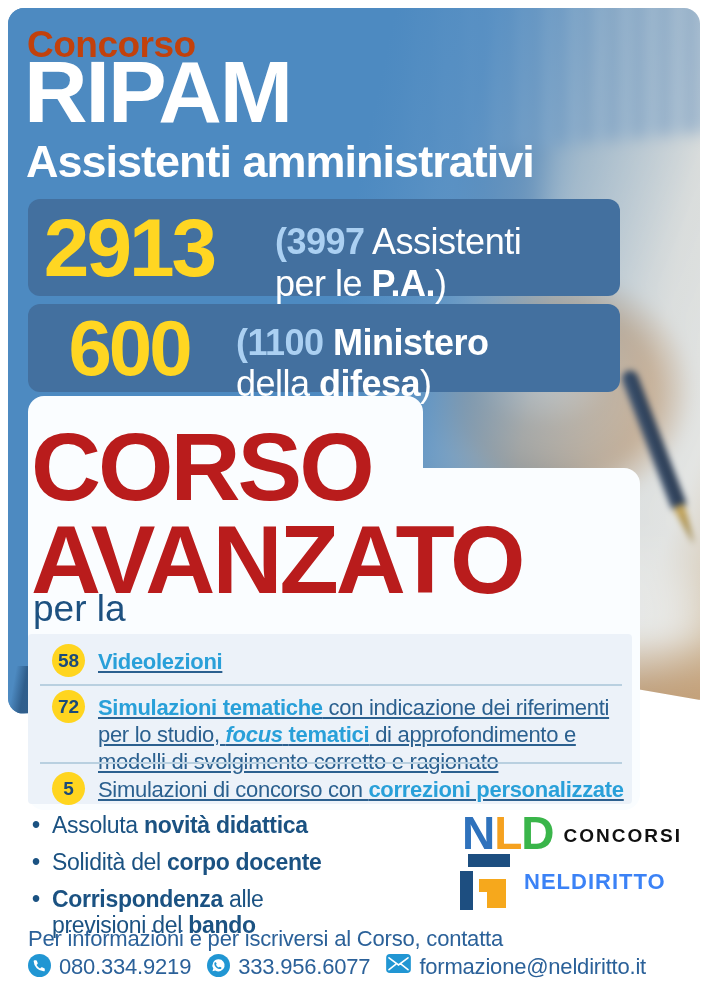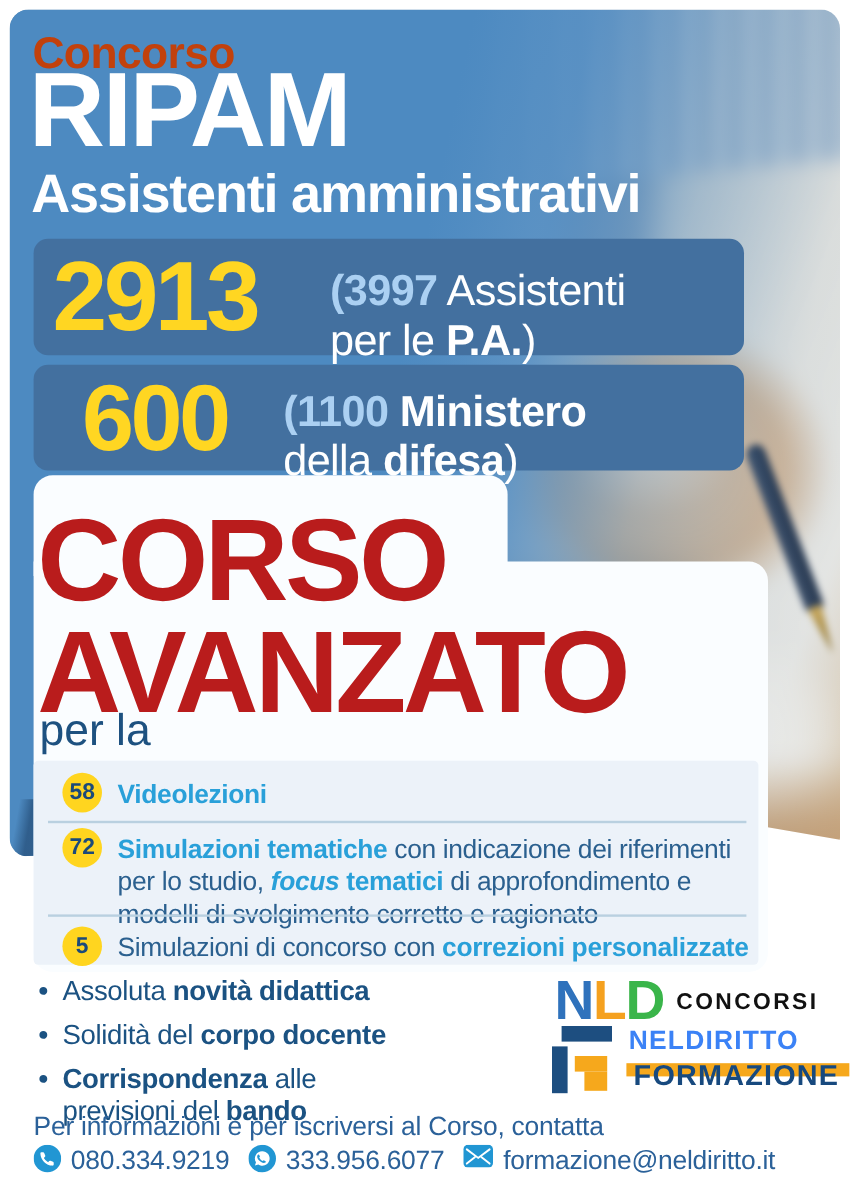--- a/index.html
+++ b/index.html
@@ -51,21 +51,21 @@
   .perla-pre{font-size:37px;color:#1d5180;}
   .pill{background:#ffd622;border-radius:26px;padding:5px 18px 7px;font-size:35px;font-weight:800;color:#17507f;letter-spacing:-1px;}
   
   .panel{position:absolute;left:28px;top:634px;width:604px;height:170px;background:#ecf2f9;border-radius:4px;}
   .feat{position:absolute;left:24px;display:flex;align-items:flex-start;}
   .feat.r1{top:10px;}
   .feat.r2{top:56px;}
   .feat.r3{top:138px;}
   .badge{flex:none;width:33px;height:33px;border-radius:50%;background:#ffd51f;color:#1b4a7a;font-weight:800;font-size:19px;
          display:flex;align-items:center;justify-content:center;}
-  .ftext{margin-left:13px;font-size:22px;color:#2b608f;line-height:27px;padding-top:4px;max-width:545px;letter-spacing:-.3px;}
+  .ftext{margin-left:13px;font-size:22px;color:#2b608f;line-height:27px;padding-top:4px;max-width:545px;letter-spacing:-.3px;text-decoration:underline;}
   .fb{color:#29a0d9;font-weight:700;}
   .fbi{color:#29a0d9;font-weight:700;font-style:italic;}
   .fdiv{position:absolute;left:12px;right:10px;height:2px;background:#b9d0e0;}
   .fdiv.d1{top:50px;}
   .fdiv.d2{top:128px;}
   
   .benefits{position:absolute;left:30px;top:812px;width:320px;font-size:23px;color:#1b5282;letter-spacing:-.3px;}
   .benefit{position:relative;padding-left:22px;margin-bottom:11px;line-height:26px;}
   .benefit::before{content:"•";position:absolute;left:2px;top:0;color:#1b5282;font-weight:700;}
   .bb{font-weight:700;}
@@ -193,21 +193,20 @@
 
   <div class="ndf">
     <div class="fmark">
       <div class="fm-top"></div>
       <div class="fm-left"></div>
       <div class="fm-mid"></div>
       <div class="fm-sq"></div>
     </div>
     <div class="ndf-text">
       <div class="ndf-l1">NELDIRITTO</div>
-      <div class="ndf-l2">FORMAZIONE</div>
     </div>
   </div>
 
   <div class="foot-info">Per informazioni e per iscriversi al Corso, contatta</div>
   <div class="contacts">
     <div class="contact">
       <svg class="cicon" width="23" height="23" viewBox="0 0 24 24">
         <circle cx="12" cy="12" r="12" fill="#2196d3"></circle>
         <path d="M16.9 14.8l-2.2-.9a1 1 0 0 0-1.1.2l-1 1a9.4 9.4 0 0 1-3.7-3.7l1-1a1 1 0 0 0 .2-1.1l-.9-2.2a1 1 0 0 0-.9-.6H6.9a1 1 0 0 0-1 1.1A11 11 0 0 0 16.4 18.1a1 1 0 0 0 1.1-1v-1.4a1 1 0 0 0-.6-.9z" fill="#ffffff"></path>
       </svg>

